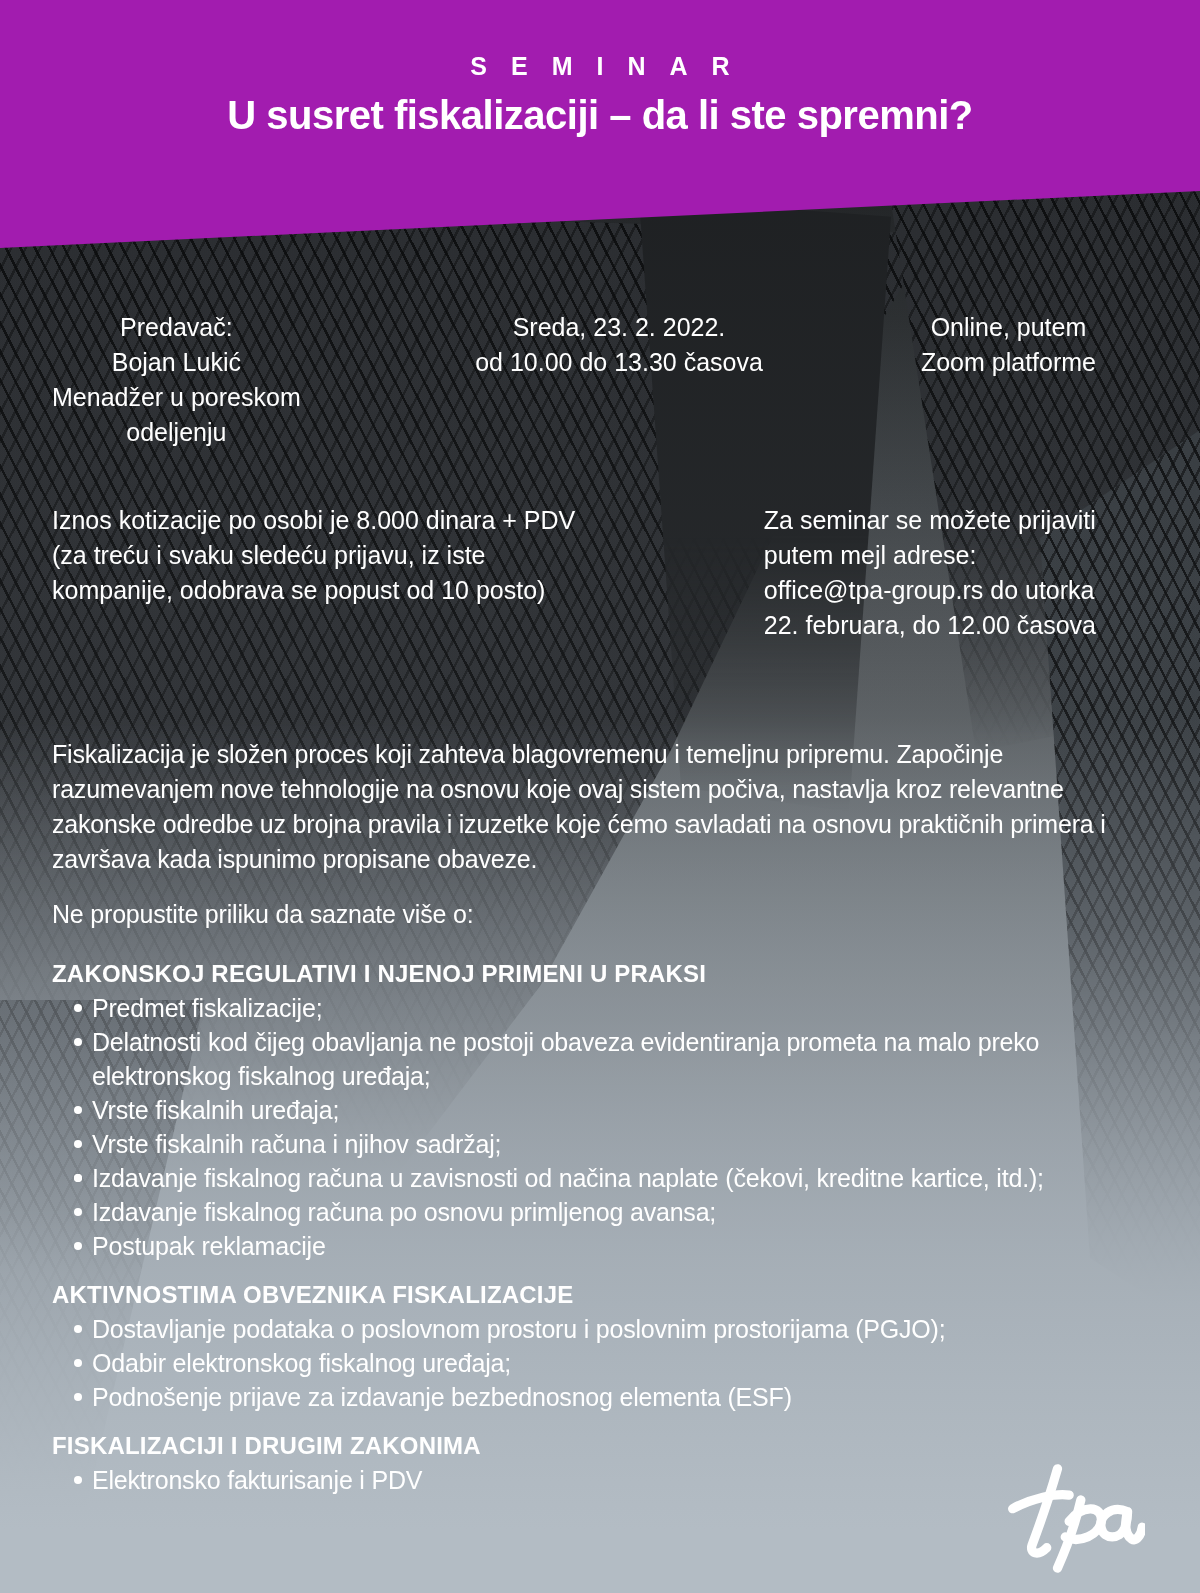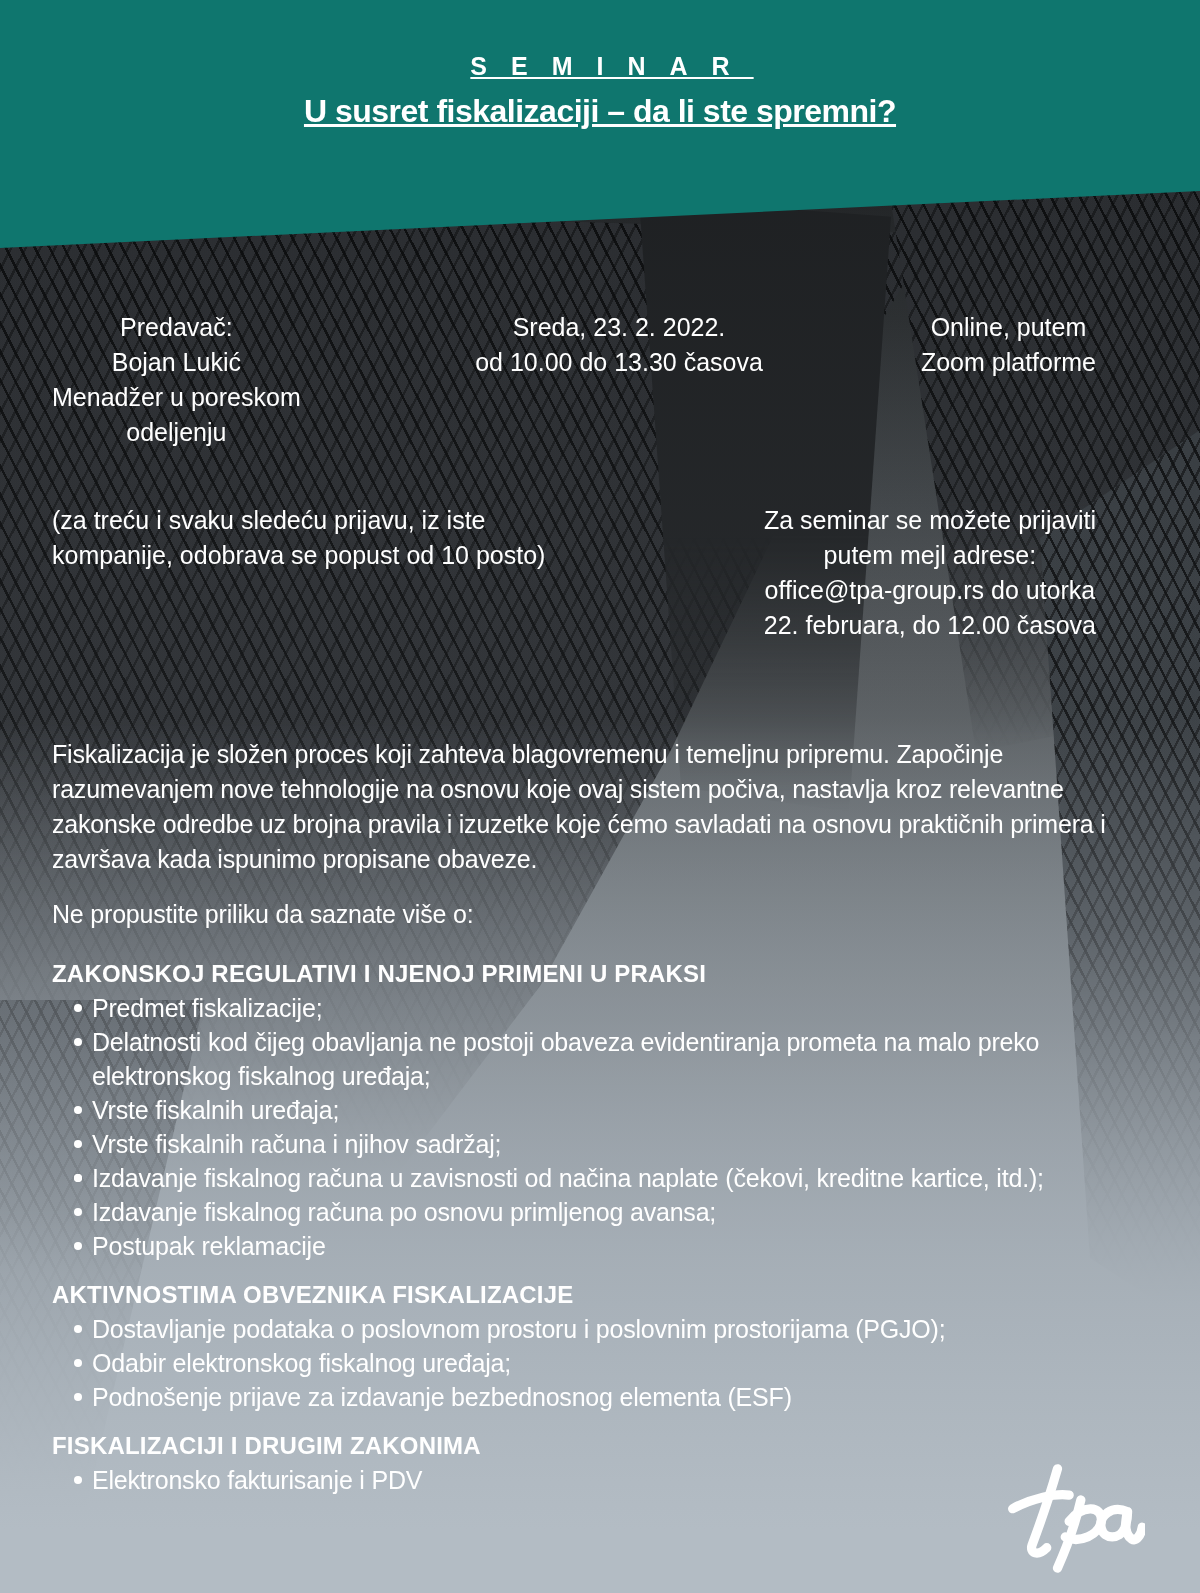--- a/index.html
+++ b/index.html
@@ -51,29 +51,29 @@
   .banner{
     position:absolute; left:0; top:0; width:1200px; height:248px;
     clip-path:polygon(0 0, 100% 0, 100% 77%, 0 100%);
     z-index:5; text-align:center;
   }
   .eyebrow{
     padding-top:52px; padding-left:24px;
     font-size:25px; font-weight:bold; letter-spacing:24px; color:#ffffff;
   }
   .title{
-    margin-top:12px; font-size:32px; font-weight:bold; letter-spacing:-0.5px; color:#ffffff;
+    margin-top:12px; font-size:40px; font-weight:bold; letter-spacing:-0.5px; color:#ffffff;
   }
   
   .info{ position:absolute; z-index:6; font-size:25px; line-height:35px; }
   #lecturer{ left:52px; top:310px; text-align:center; }
   #datetime{ left:0; top:310px; width:1200px; text-align:center;padding-left:38px; }
   #location{ right:104px; top:310px; text-align:center; }
   #fee{ left:52px; top:503px; text-align:left; }
-  #registration{ right:104px; top:503px; text-align:center; }
+  #registration{ right:104px; top:503px; text-align:left; }
   
   .main{ position:absolute; z-index:6; left:52px; top:737px; width:1095px;
          font-size:25px; line-height:35px; letter-spacing:-0.2px; }
   .intro{ }
   .prompt{ margin-top:20px; }
   .section-h{ font-size:24px; font-weight:bold; letter-spacing:0.2px; }
   .mt-first{ margin-top:24px; }
   .mt-next{ margin-top:14px; }
   ul.bullets{ list-style:none; }
   ul.bullets li{ position:relative; padding-left:40px; line-height:34px; }
@@ -90,21 +90,21 @@
 
 <div class="bg">
   <div class="bldg lattice" id="b1"></div>
   <div class="bldg" id="b2"></div>
   <div class="bldg lattice" id="b3"></div>
   <div class="bldg lattice" id="b4"></div>
   <div class="bldg lattice" id="b5"></div>
   <div class="fog"></div>
 </div>
 
-<header class="banner" id="banner" style="background: #0f766e; text-decoration: underline;">
+<header class="banner" id="banner" style="background: #a21caf;">
   <div class="eyebrow">SEMINAR</div>
   <h1 class="title">U susret fiskalizaciji – da li ste spremni?</h1>
 </header>
 
 <div class="info" id="lecturer">
   <div>Predavač:</div>
   <div>Bojan Lukić</div>
   <div>Menadžer u poreskom</div>
   <div>odeljenju</div>
 </div>
@@ -113,20 +113,21 @@
   <div>Sreda, 23. 2. 2022.</div>
   <div>od 10.00 do 13.30 časova</div>
 </div>
 
 <div class="info" id="location">
   <div>Online, putem</div>
   <div>Zoom platforme</div>
 </div>
 
 <div class="info" id="fee">
+  <div>Iznos kotizacije po osobi je 8.000 dinara + PDV</div>
   <div>(za treću i svaku sledeću prijavu, iz iste</div>
   <div>kompanije, odobrava se popust od 10 posto)</div>
 </div>
 
 <div class="info" id="registration">
   <div>Za seminar se možete prijaviti</div>
   <div>putem mejl adrese:</div>
   <div>office@tpa-group.rs do utorka</div>
   <div>22. februara, do 12.00 časova</div>
 </div>

